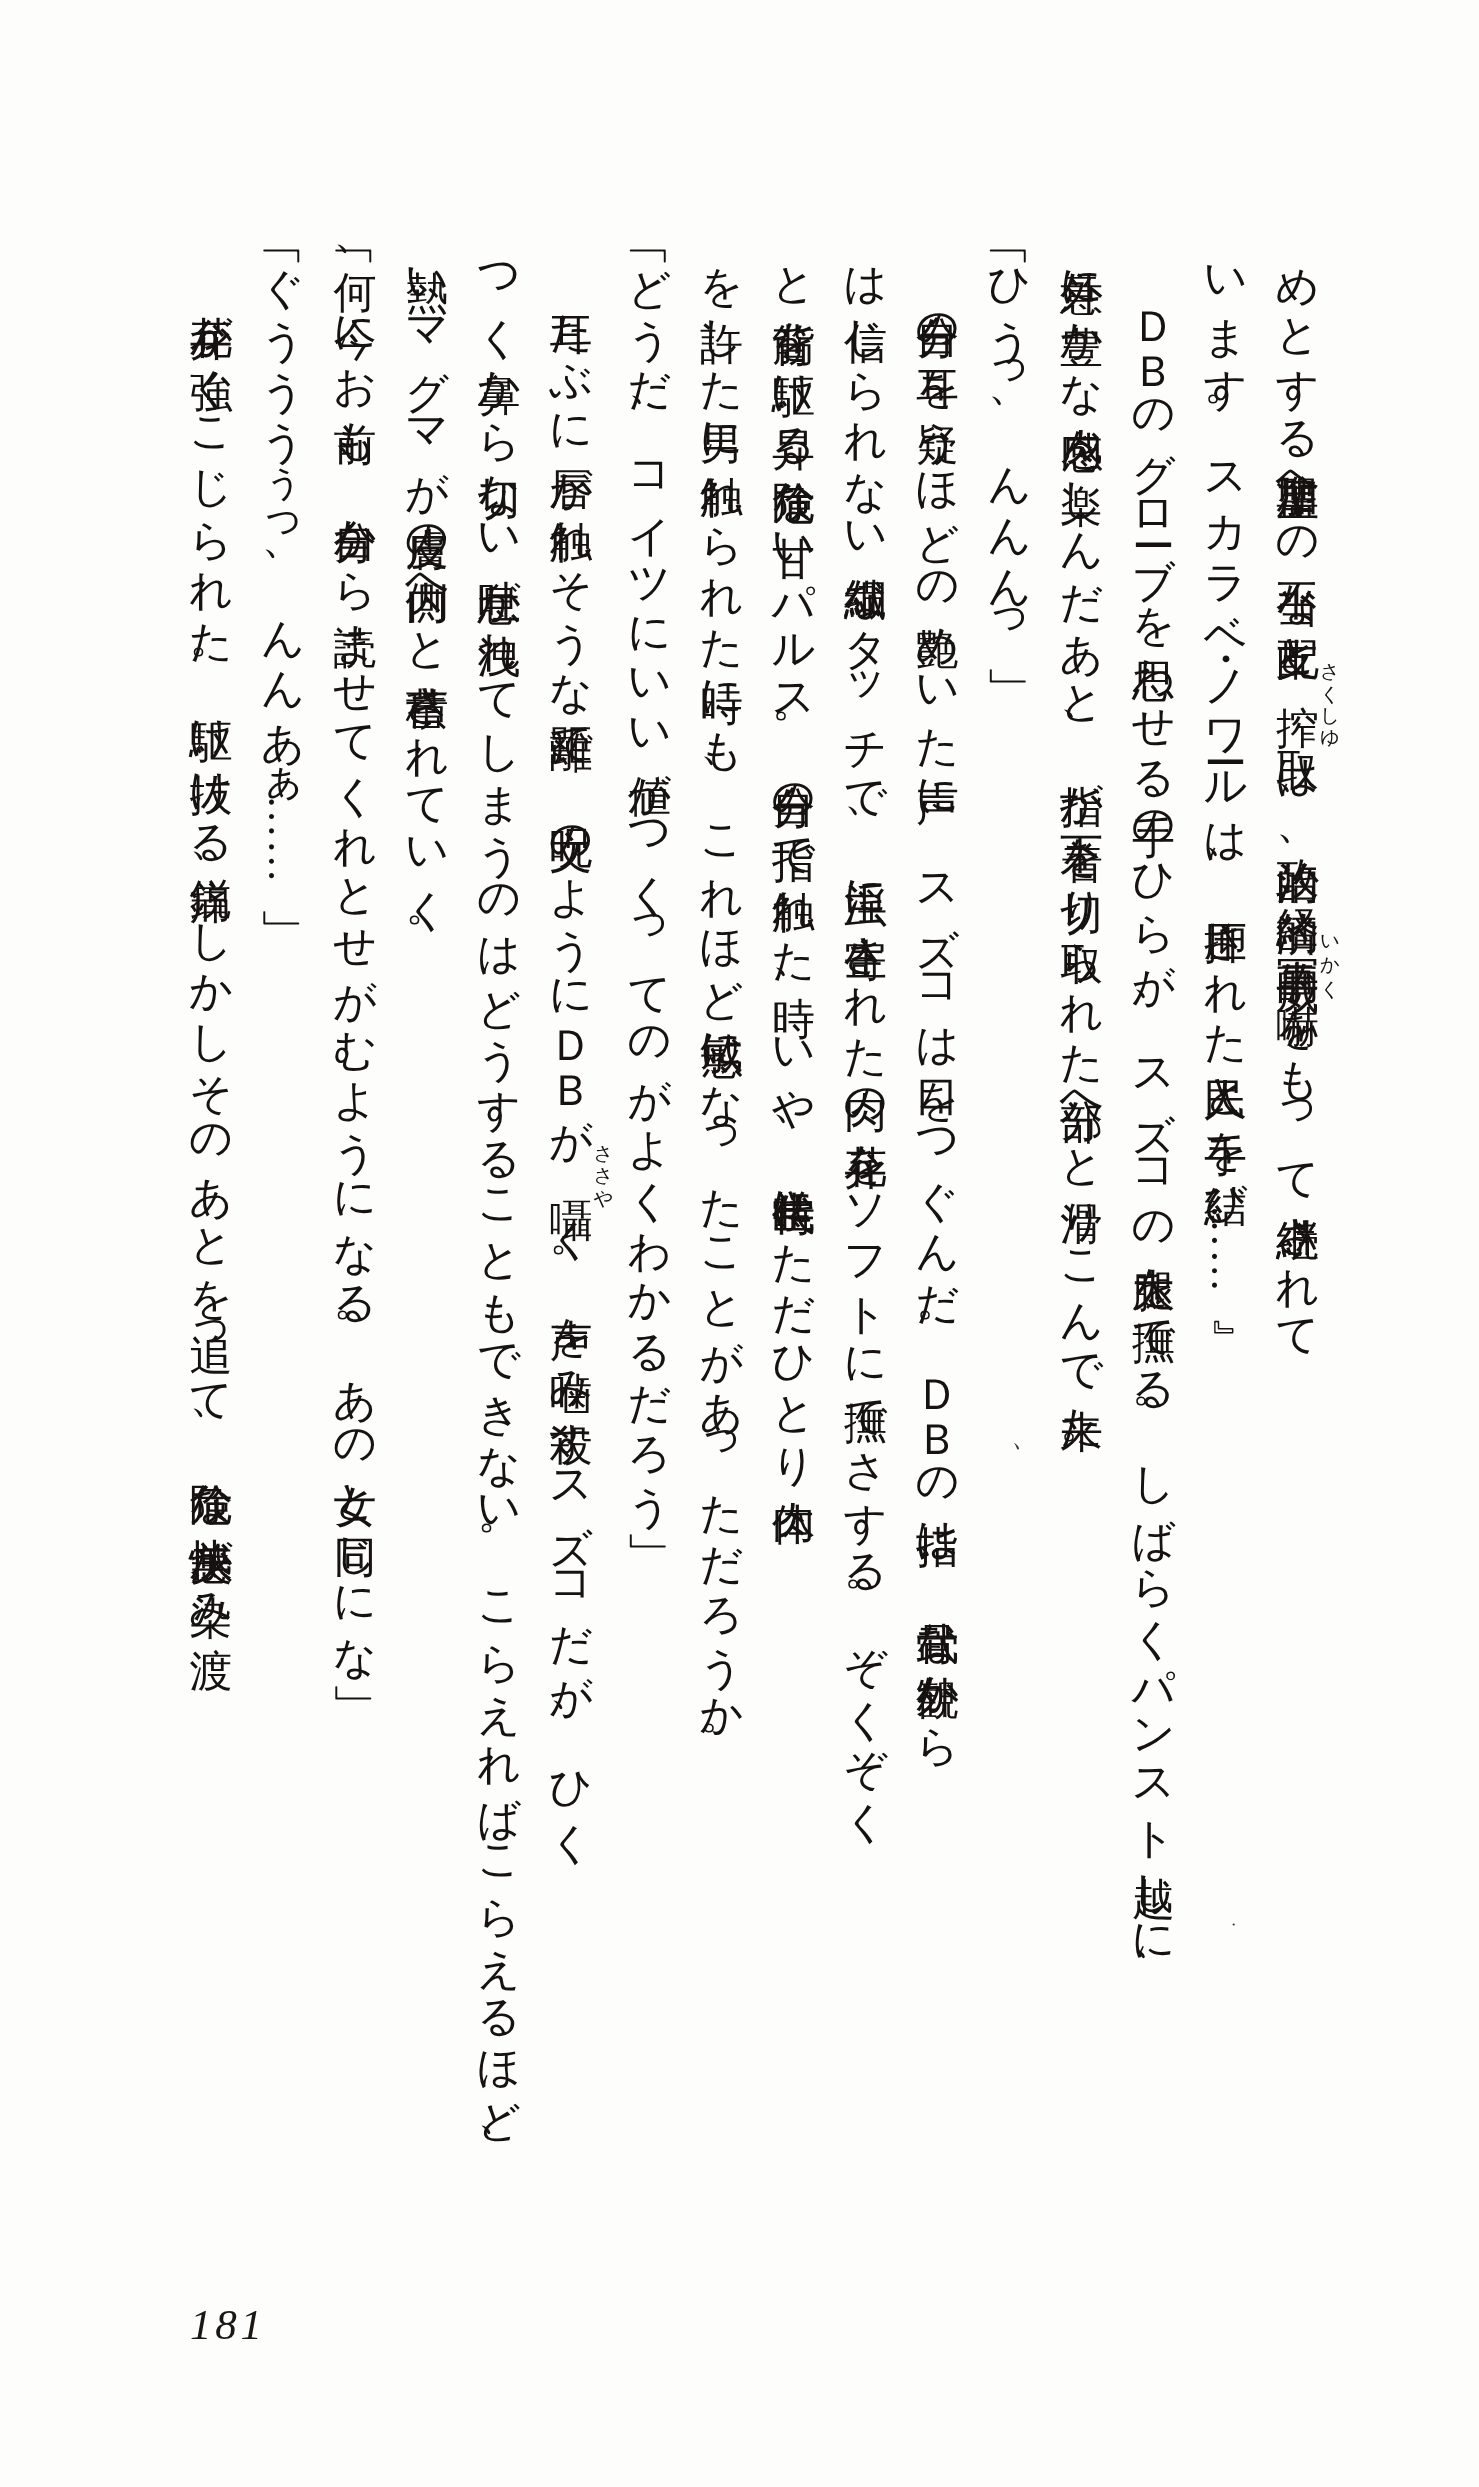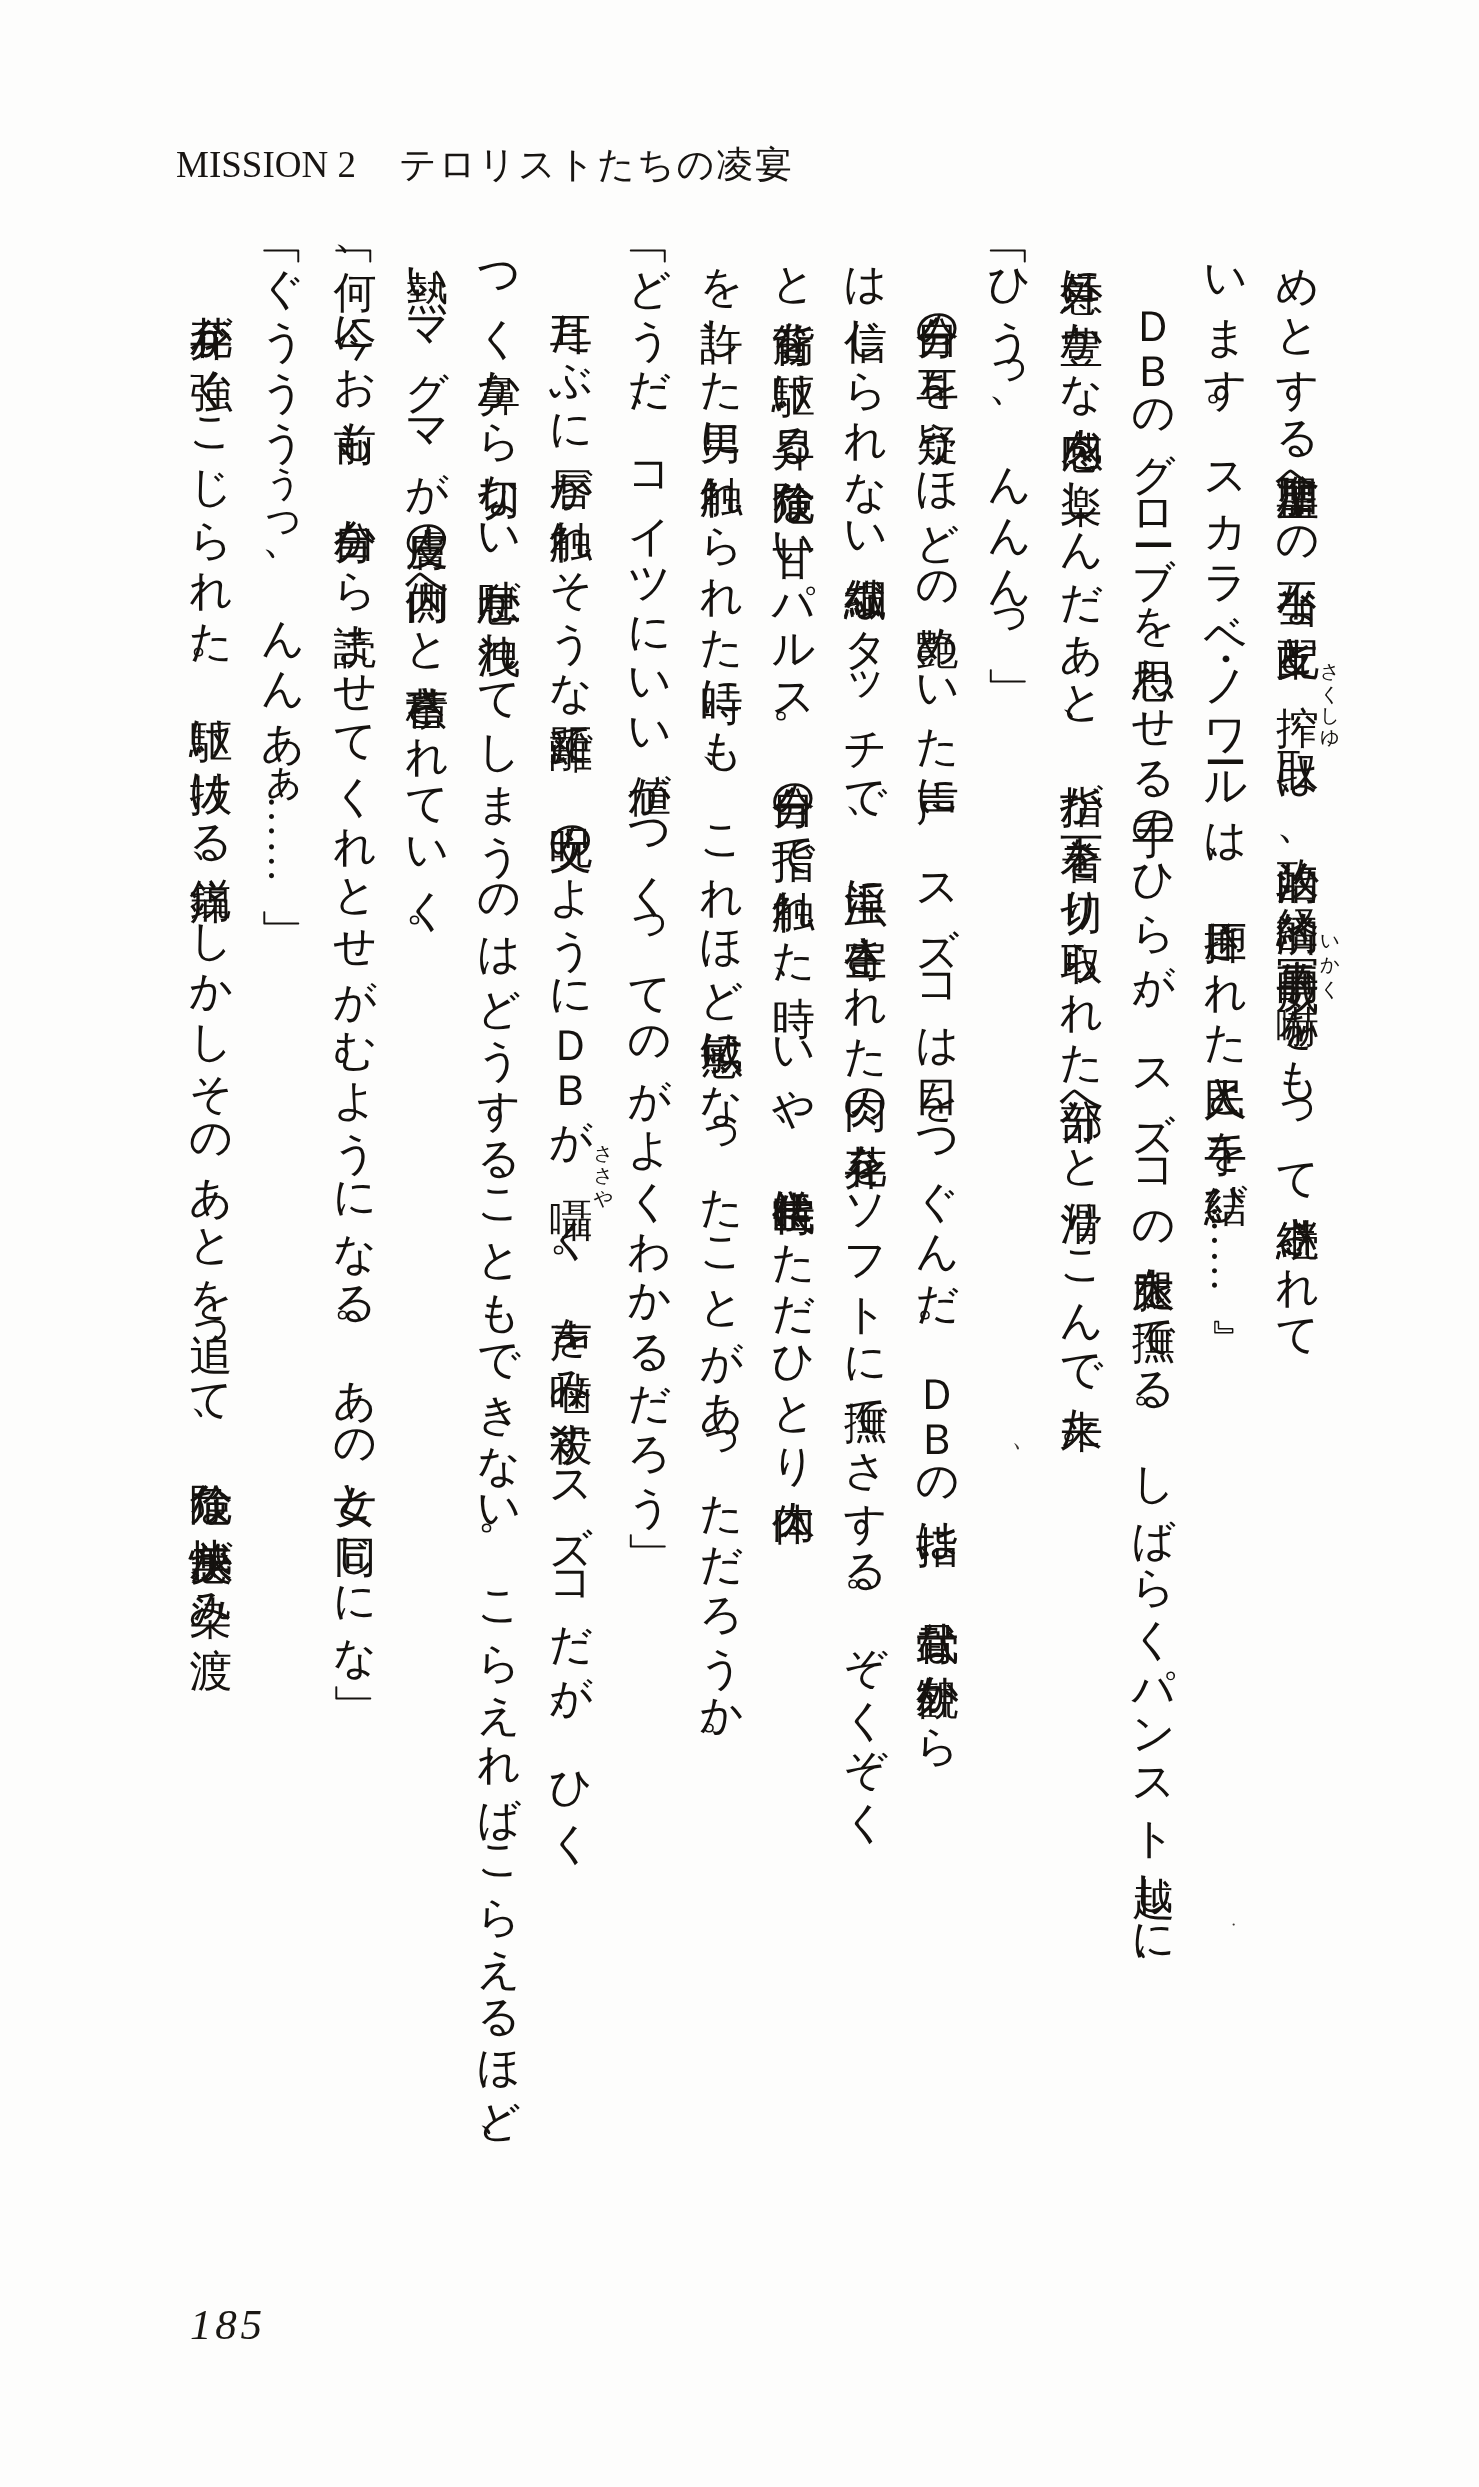--- a/index.html
+++ b/index.html
@@ -49,23 +49,20 @@
   
   .speck{position:absolute;color:#3a3530;font-size:28px;line-height:1;}
   .speck.s1{left:1012px;top:1424px;transform:rotate(8deg);}
   .speck.s2{left:1227px;top:1918px;font-size:13px;}
 </style>
 </head>
 <body>
 
 <div class="page">
 
-  <div class="running-head">
-    <span class="mission">MISSION 2</span><span class="chapter">テロリストたちの凌宴</span>
-  </div>
 
   <div class="text-block" id="text-block">
       <div class="tcol">めとする準加盟星への不当な支配と<ruby>搾取<rt>さくしゆ</rt></ruby>は、政治的、経済的、軍事的<ruby>威嚇<rt>いかく</rt></ruby>をもって継続されて</div>
       <div class="tcol">います。スカラベ・ノワールは、抑圧された人民と手を結び……』</div>
       <div class="tcol">　ＤＢのグローブを思わせる手のひらが、スズコの太腿を撫でる。しばらくパンスト越しに、</div>
       <div class="tcol">意外に豊かな肉感を楽しんだあと、指が下着を切り取られた部分へと滑りこんで来た。</div>
       <div class="tcol">「ひうっ、んんんっ」</div>
       <div class="tcol">　自分の耳を疑うほどの艶めいた声に、スズコは口をつぐんだ。ＤＢの指は、武骨な外観から</div>
       <div class="tcol">は信じられない繊細なタッチで、淫虫に寄生された肉の花弁をソフトに撫でさする。ぞくぞく</div>
       <div class="tcol">と背筋を駆け昇る危険な甘いパルス。自分の指で触れた時、いや、学生時代にただひとり肉体</div>
@@ -75,16 +72,16 @@
       <div class="tcol">つく鼻から切ない吐息が洩れてしまうのはどうすることもできない。こらえればこらえるほど、</div>
       <div class="tcol">熱いマグマが皮膚の内側へと蓄積されていく。</div>
       <div class="tcol">「何、今にお前も、自分から読ませてくれとせがむようになる。あの女と同じにな」</div>
       <div class="tcol">「ぐうううぅっ、んんあぁ……」</div>
       <div class="tcol">　花弁が強くこじられた。駆け抜ける鋭痛、しかしそのあとを追って、危険な快美感が染み渡</div>
     </div>
 
   <div class="speck s1">、</div>
   <div class="speck s2">・</div>
 
-  <div class="page-number">185</div>
+  <div class="page-number">181</div>
 
 </div>
 
 
 </body></html>

